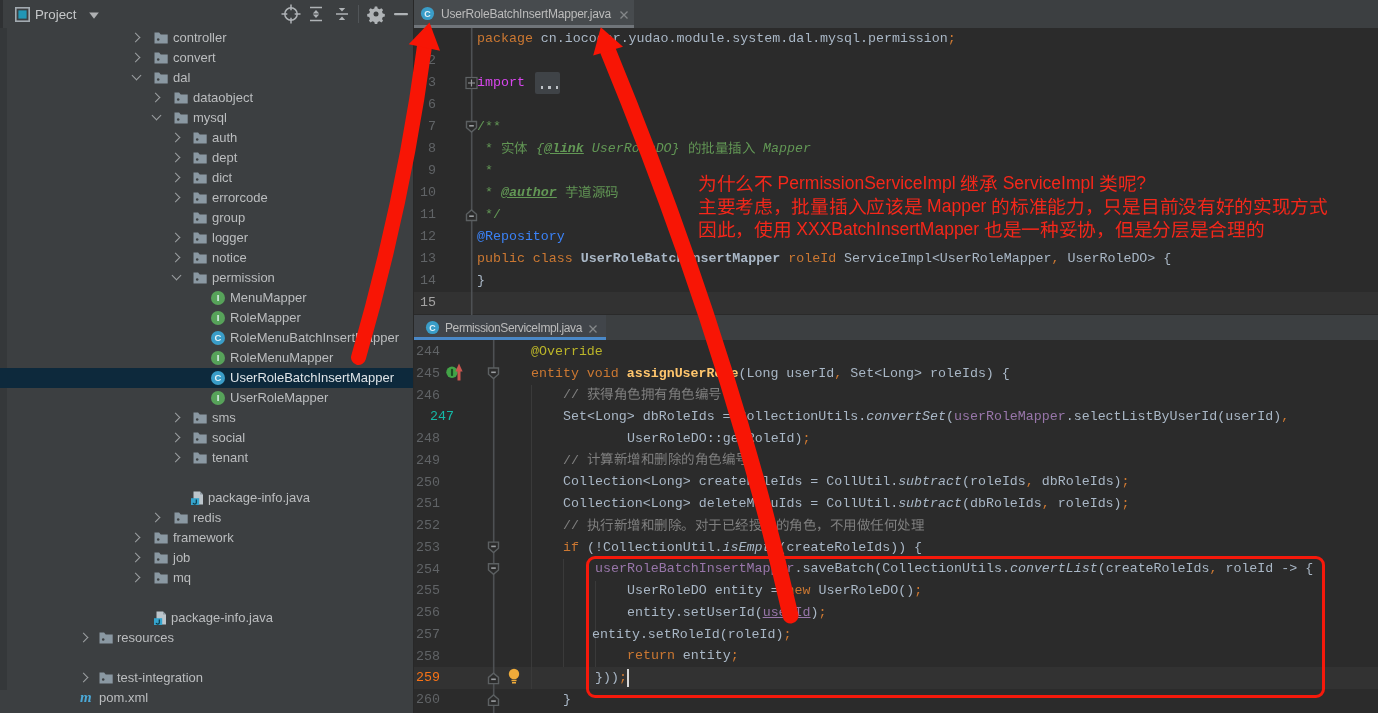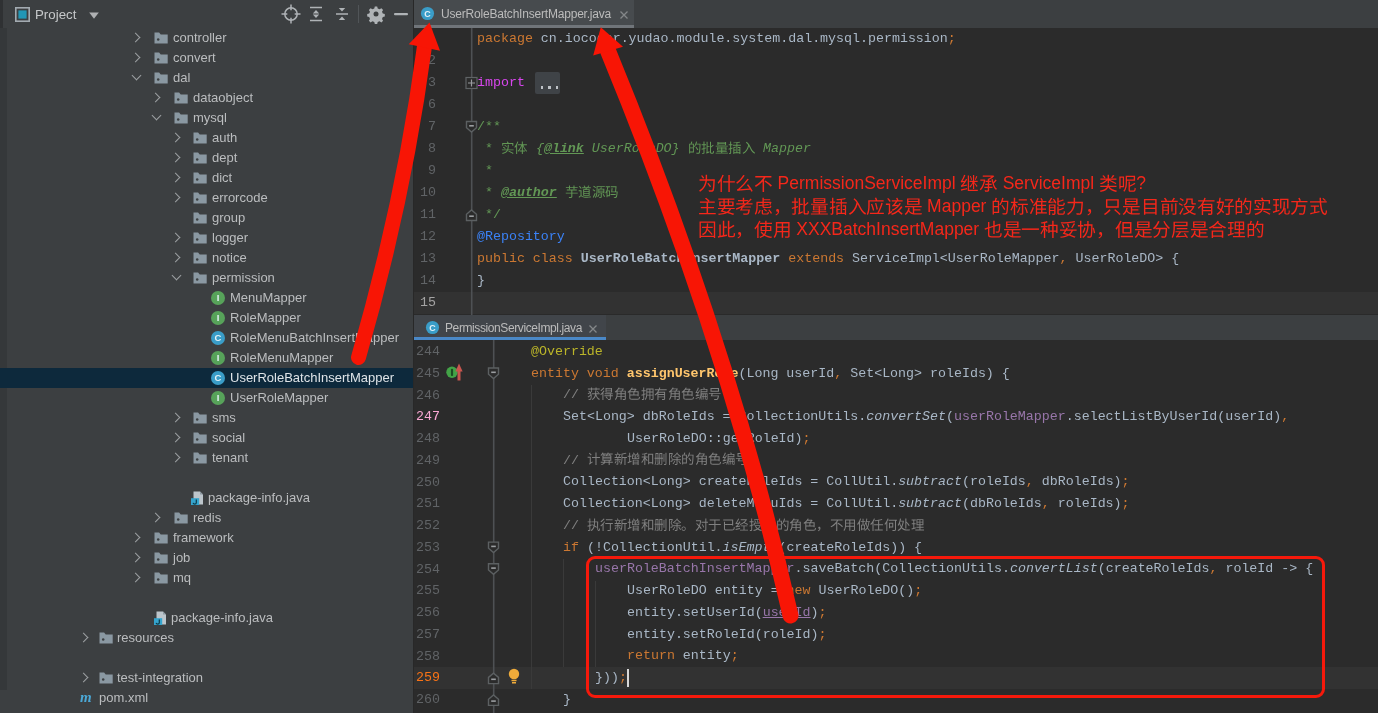--- a/index.html
+++ b/index.html
@@ -440,26 +440,26 @@
           <use href="#u828B"></use>
         </svg><svg class="k" viewBox="0 0 1000 1000">
           <use href="#u9053"></use>
         </svg><svg class="k" viewBox="0 0 1000 1000">
           <use href="#u6E90"></use>
         </svg><svg class="k" viewBox="0 0 1000 1000">
           <use href="#u7801"></use>
         </svg></span></div>
 <div class="cl" style="left:477px;top:204px"><span style="color:#629755"> */</span></div>
 <div class="cl" style="left:477px;top:226px"><span style="color:#3b82f6">@Repository</span></div>
-<div class="cl" style="left:477px;top:248px"><span style="color:#cc7832">public class</span> <span class="b">UserRoleBatchInsertMapper</span> <span style="color:#cc7832">extends</span> ServiceImpl&lt;UserRoleMapper<span style="color:#cc7832">,</span> UserRoleDO&gt; {</div>
+<div class="cl" style="left:477px;top:248px"><span style="color:#cc7832">public class</span> <span class="b">UserRoleBatchInsertMapper</span> <span style="color:#cc7832">roleId</span> ServiceImpl&lt;UserRoleMapper<span style="color:#cc7832">,</span> UserRoleDO&gt; {</div>
 <div class="cl" style="left:477px;top:270px">}</div>
 <div class="lnum" style="left:402px;top:344.0px;width:38px;color:#606366">244</div>
 <div class="lnum" style="left:402px;top:365.8px;width:38px;color:#606366">245</div>
 <div class="lnum" style="left:402px;top:387.5px;width:38px;color:#606366">246</div>
-<div class="lnum" style="left:402px;top:409.3px;width:38px;color:#f9a8d4">247</div>
+<div class="lnum" style="left:416px;top:409.3px;width:38px;color:#14b8a6">247</div>
 <div class="lnum" style="left:402px;top:431.0px;width:38px;color:#606366">248</div>
 <div class="lnum" style="left:402px;top:452.8px;width:38px;color:#606366">249</div>
 <div class="lnum" style="left:402px;top:474.6px;width:38px;color:#606366">250</div>
 <div class="lnum" style="left:402px;top:496.3px;width:38px;color:#606366">251</div>
 <div class="lnum" style="left:402px;top:518.1px;width:38px;color:#606366">252</div>
 <div class="lnum" style="left:402px;top:539.8px;width:38px;color:#606366">253</div>
 <div class="lnum" style="left:402px;top:561.6px;width:38px;color:#606366">254</div>
 <div class="lnum" style="left:402px;top:583.4px;width:38px;color:#606366">255</div>
 <div class="lnum" style="left:402px;top:605.1px;width:38px;color:#606366">256</div>
 <div class="lnum" style="left:402px;top:626.9px;width:38px;color:#606366">257</div>
@@ -566,21 +566,21 @@
           <use href="#u4F55"></use>
         </svg><svg class="k" viewBox="0 0 1000 1000">
           <use href="#u5904"></use>
         </svg><svg class="k" viewBox="0 0 1000 1000">
           <use href="#u7406"></use>
         </svg></span></div>
 <div class="cl" style="left:563px;top:536.6px"><span style="color:#cc7832">if</span> (!CollectionUtil.<span class="i">isEmpty</span>(createRoleIds)) {</div>
 <div class="cl" style="left:595px;top:558.4px"><span style="color:#9876aa">userRoleBatchInsertMapper</span>.saveBatch(CollectionUtils.<span class="i">convertList</span>(createRoleIds<span style="color:#cc7832">,</span> roleId -&gt; {</div>
 <div class="cl" style="left:627px;top:580.2px">UserRoleDO entity = <span style="color:#cc7832">new</span> UserRoleDO()<span style="color:#cc7832">;</span></div>
 <div class="cl" style="left:627px;top:601.9px">entity.setUserId(<span style="color:#9876aa"><span class="u">userId</span></span>)<span style="color:#cc7832">;</span></div>
-<div class="cl" style="left:627px;top:623.7px">entity.setRoleId(roleId)<span style="color:#cc7832">;</span></div>
+<div class="cl" style="left:592px;top:623.7px">entity.setRoleId(roleId)<span style="color:#cc7832">;</span></div>
 <div class="cl" style="left:627px;top:645.4px"><span style="color:#cc7832">return</span> entity<span style="color:#cc7832">;</span></div>
 <div class="cl" style="left:595px;top:667.2px">}))<span style="color:#cc7832">;</span></div>
 <div class="cl" style="left:563px;top:689.0px">}</div>
 <div style="position:absolute;left:627px;top:669px;width:1.8px;height:18px;background:#d8d8d8"></div>
 <svg id="ovl" viewBox="0 0 1378 713">
 <g stroke="#afb3b6" stroke-width="1.5" fill="none">
 <circle cx="291" cy="14" r="6.2"></circle>
 <path d="M291 4.5v5.8M291 17.7v5.8M281.5 14h5.8M294.7 14h5.8"></path>
 <path d="M310 7.5h12M310 20.5h12"></path>
 <path d="M336 14h12"></path>

